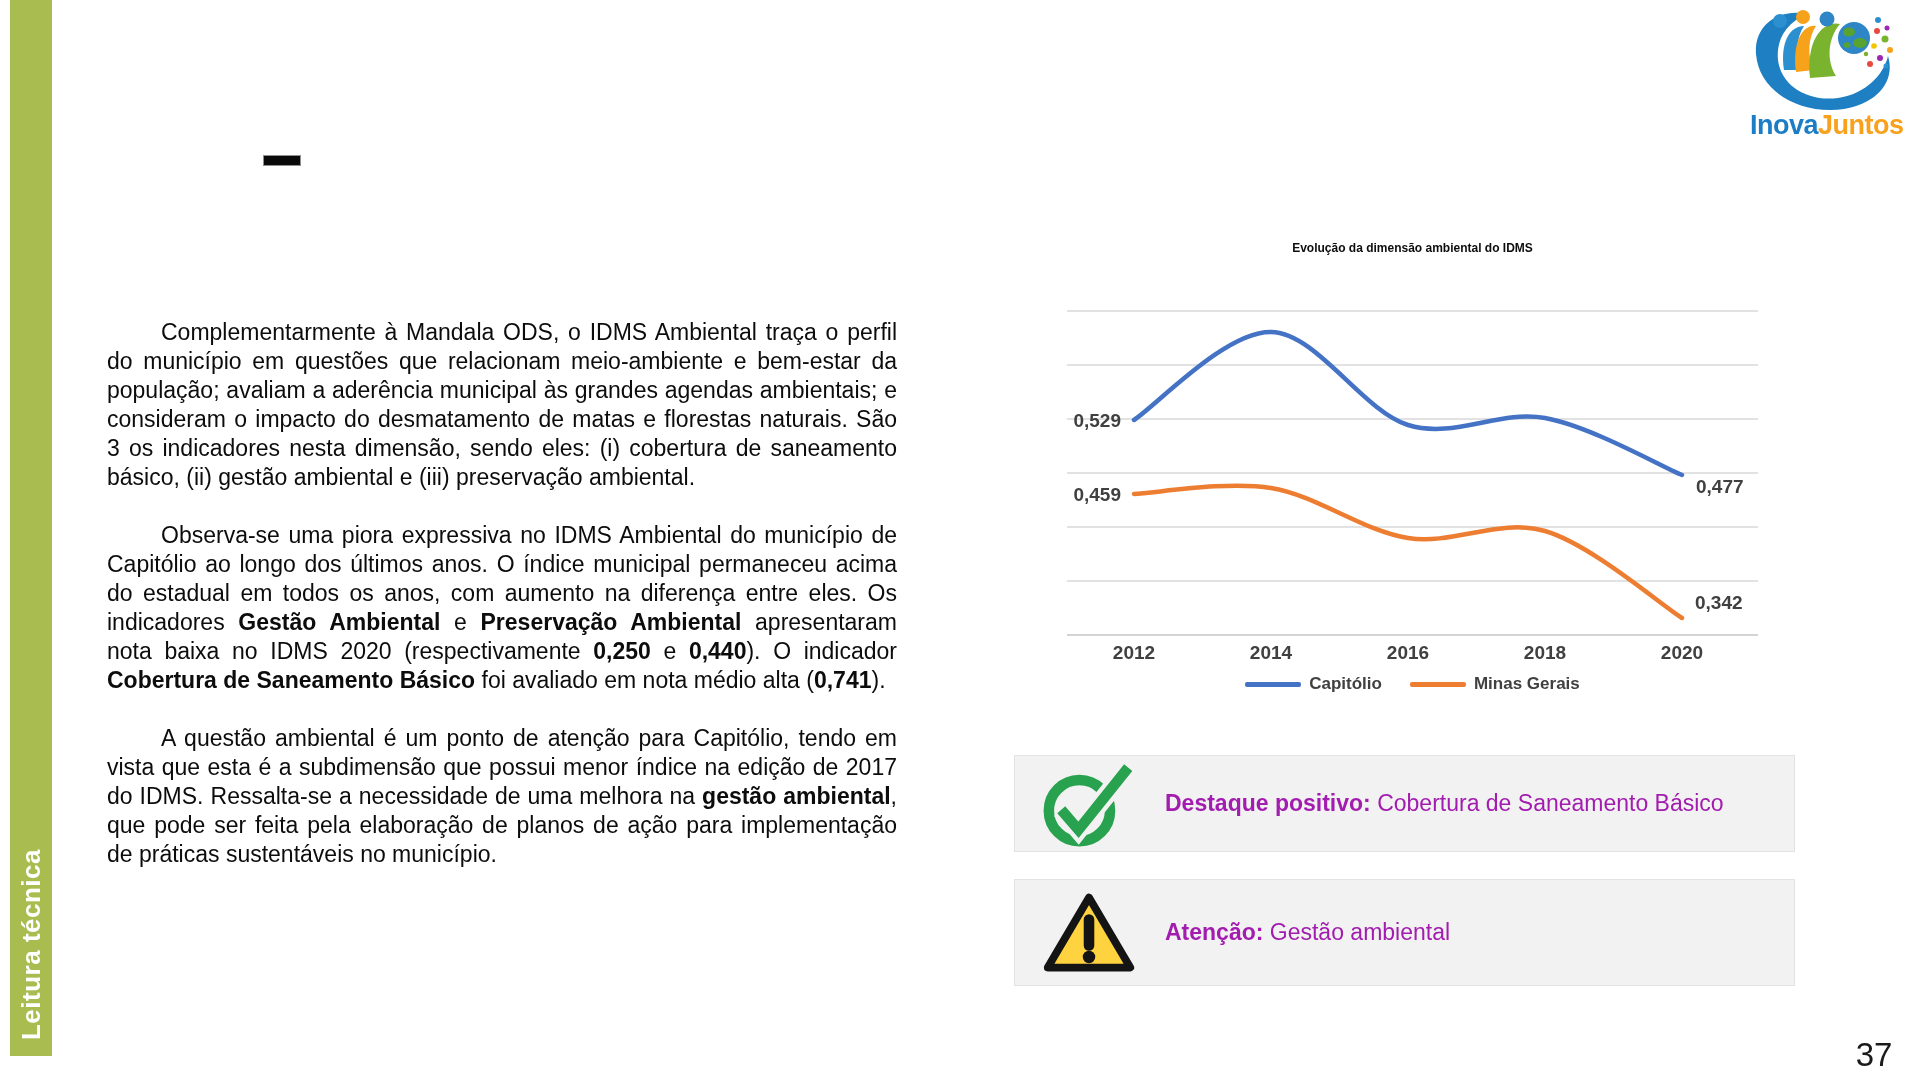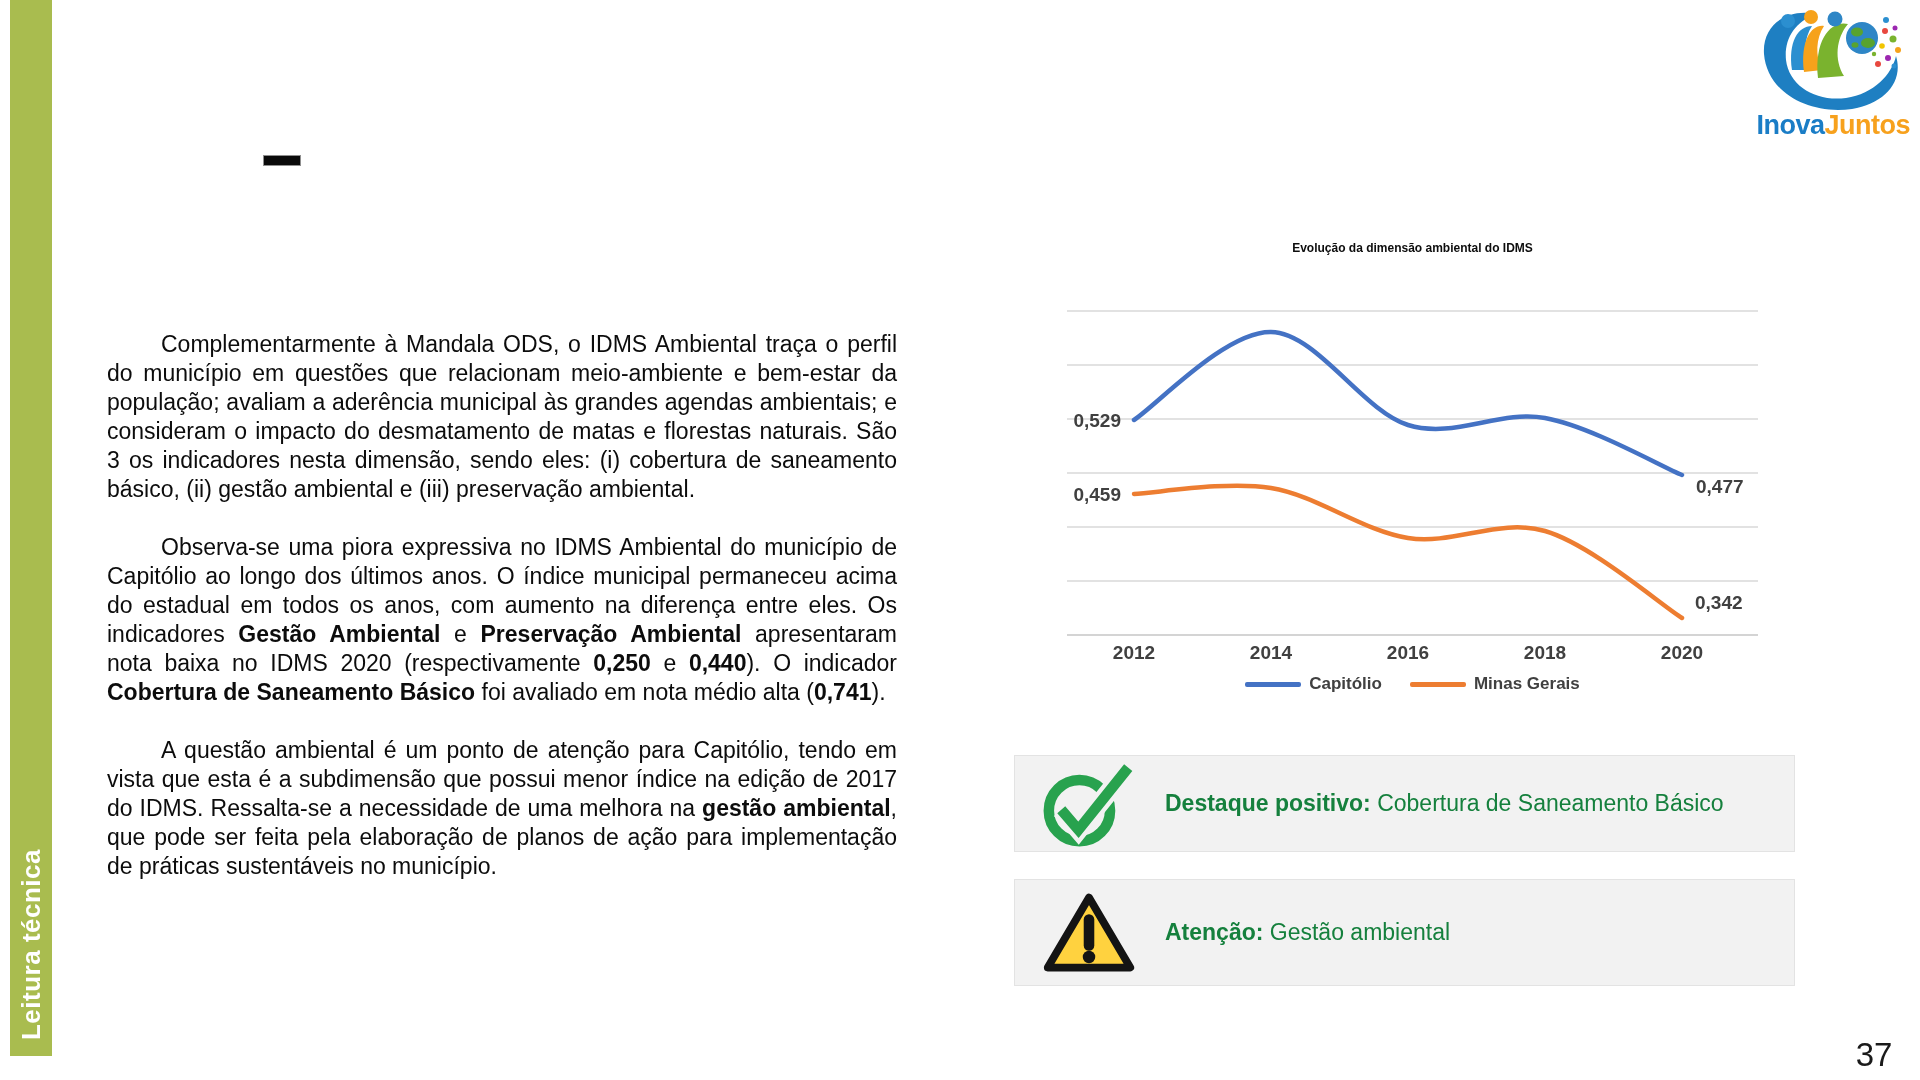--- a/index.html
+++ b/index.html
@@ -19,21 +19,21 @@
   }
   
   .title-dash{
     position:absolute;left:263px;top:155px;width:36px;height:9px;
     background:#0a0a0a;border:1px solid #8f8f8f;
     font-size:0;line-height:0;color:transparent;overflow:hidden;
   }
   
   .text-column{position:absolute;left:107px;top:318px;width:790px;}
   .text-column p{
-    margin:12px 0 29px 0;font-size:23px;line-height:29px;text-align:justify;
+    margin:0 0 29px 0;font-size:23px;line-height:29px;text-align:justify;
     text-indent:54px;color:#0c0c0c;
   }
   .b{font-weight:bold;}
   
   .chart-title{
     position:absolute;left:1065px;top:241px;width:695px;text-align:center;
     font-size:12px;font-weight:bold;color:#0d0d0d;
   }
   .chart-svg{position:absolute;left:1065px;top:300px;}
   .chart-legend{
@@ -44,23 +44,23 @@
   .legend-swatch{width:56px;height:5px;border-radius:2px;}
   .legend-label{font-size:17px;font-weight:bold;color:#404040;}
   
   .callout{
     position:absolute;left:1014px;width:781px;background:#f2f2f2;
     border:1px solid #e3e3e3;display:flex;align-items:center;gap:28px;
     padding-left:26px;box-sizing:border-box;
   }
   .callout-1{top:755px;height:97px;}
   .callout-2{top:879px;height:107px;}
-  .callout-text{font-size:23px;color:#15803d;}
+  .callout-text{font-size:23px;color:#a21caf;}
   
-  .logo{position:absolute;left:1750px;top:6px;width:160px;height:140px;text-align:right;}
+  .logo{position:absolute;left:1750px;top:6px;width:160px;height:140px;text-align:left;}
   .logo-text{font-size:27px;font-weight:bold;letter-spacing:-0.5px;margin-top:-4px;white-space:nowrap;}
   
   .page-number{
     position:absolute;left:1846px;top:1036px;width:56px;text-align:center;
     font-size:33px;color:#1a1a1a;
   }
 </style>
 </head>
 <body>
 

